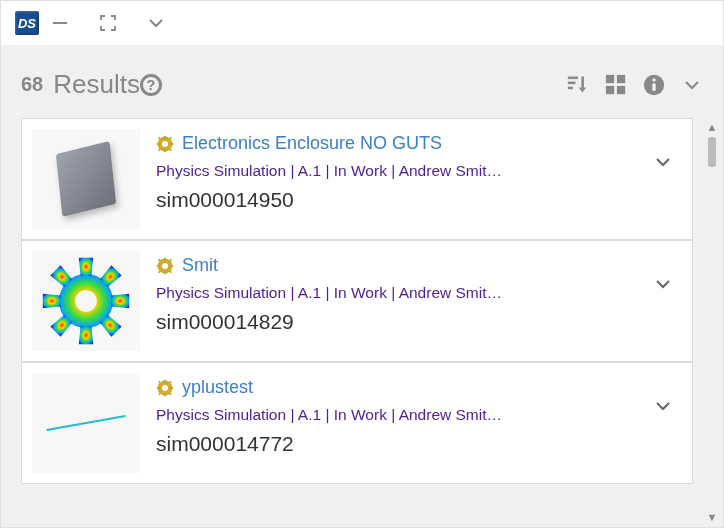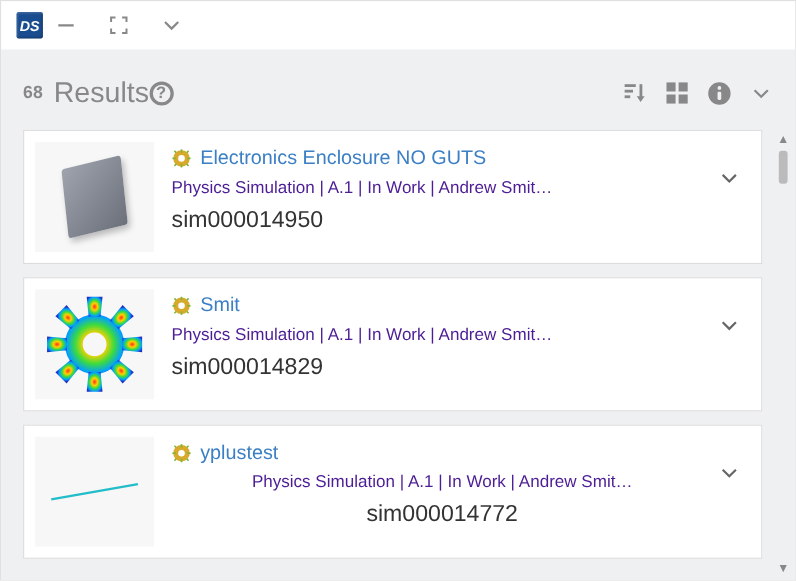--- a/index.html
+++ b/index.html
@@ -5,27 +5,27 @@
   * { box-sizing: border-box; margin: 0; padding: 0; }
   body { font-family: Arial, Helvetica, sans-serif; background: #fff; }
   .window { width: 724px; height: 528px; border: 1px solid #e0e0e0; background: #fff; display: flex; flex-direction: column; }
   .titlebar { display: flex; align-items: center; padding: 10px 14px; gap: 10px; border-radius: 13px; }
   .app-logo { width: 24px; height: 24px; background: #1a4d8f; border-radius: 2px; display: flex; align-items: center; justify-content: center; color:#fff; font-size:13px; font-weight:bold; font-style:italic; box-shadow: inset -1px -1px 2px rgba(0,0,0,.3), inset 1px 1px 2px rgba(255,255,255,.2);}
   .title-text { color: #888; font-size: 19px; flex: 1; }
   .title-icons { display: flex; gap: 26px; align-items: center; }
   .icon-btn { width: 22px; height: 22px; display: flex; align-items: center; justify-content: center; cursor: pointer; color: #888; }
   .content { flex: 1; background: #eef0f2; padding: 16px 0 0 0; display: flex; flex-direction: column; overflow: hidden; position: relative;}
   .results-header { display: flex; align-items: center; padding: 8px 20px 18px 20px; color: #888;}
-  .results-count { font-size: 16px; font-weight: bold; margin-right: 10px; }
+  .results-count { font-size: 20px; font-weight: bold; margin-right: 10px; }
   .results-label { font-size: 26px; font-weight: normal; margin-right: 0; }
   .help-icon { width: 22px; height: 22px; border: 3px solid #888; border-radius: 50%; display:flex; align-items:center; justify-content:center; font-size:15px; font-weight:bold; color:#888;}
   .header-actions { margin-left: auto; display: flex; gap: 16px; align-items: center; }
   .results-body { flex:1; overflow:hidden; padding: 0 16px 0 20px; position:relative;}
   .results-list { padding-right: 14px;}
-  .card { background: #fff; border: 1px solid #dcdcdc; display: flex; padding: 10px 14px 10px 10px; margin-bottom: 12px; }
+  .card { background: #fff; border: 1px solid #dcdcdc; display: flex; padding: 10px 14px 10px 10px; }
   .thumb { width: 108px; height: 100px; background: #f7f7f7; display:flex; align-items:center; justify-content:center; margin-right: 16px; flex-shrink:0; position:relative;}
   .slab { width:54px; height:64px; background: linear-gradient(135deg,#9ea3ad,#6b707b); transform: skewY(-8deg) rotate(-6deg); border-radius:3px; box-shadow: 2px 4px 6px rgba(0,0,0,.25);}
   .gear-svg { width:90px; height:90px; }
   .line-thumb { width:80px; height:0; border-top:2px solid #22bdc9; transform: rotate(-10deg);}
   .card-main { flex:1; min-width:0; display:flex; flex-direction:column; gap:8px; padding-top:4px;}
   .card-title-row { display:flex; align-items:center; gap:8px;}
   .type-icon { width:18px; height:18px; flex-shrink:0;}
   .card-title { color: #3b7fc4; font-size: 18px; white-space: nowrap; overflow: hidden; text-overflow: ellipsis; }
   .card-meta { color: #4c1d95; font-size: 15.5px; white-space: nowrap; overflow: hidden; text-overflow: ellipsis;}
   .card-id { color: #333; font-size: 21px; }
@@ -185,21 +185,21 @@
             <div class="card-meta">Physics Simulation | A.1 | In Work | Andrew Smit…</div>
             <div class="card-id">sim000014829</div>
           </div>
           <div class="card-expand">
             <svg width="18" height="18" viewBox="0 0 18 18">
                 <polyline points="3,6 9,12 15,6" fill="none" stroke="#666" stroke-width="2"></polyline>
               </svg>
           </div>
         </div>
 
-        <div class="card" style="margin-bottom:16px;text-align:center;">
+        <div class="card" style="margin-bottom:16px;">
           <div class="thumb">
             <div class="line-thumb"></div>
           </div>
           <div class="card-main">
             <div class="card-title-row">
               <svg class="type-icon" viewBox="0 0 24 24">
                 <circle cx="12" cy="12" r="10" fill="#d7aa2b"></circle>
                 <g fill="#7db53c">
                     <rect x="11" y="1" width="2" height="4"></rect>
                     <rect x="11" y="19" width="2" height="4"></rect>

